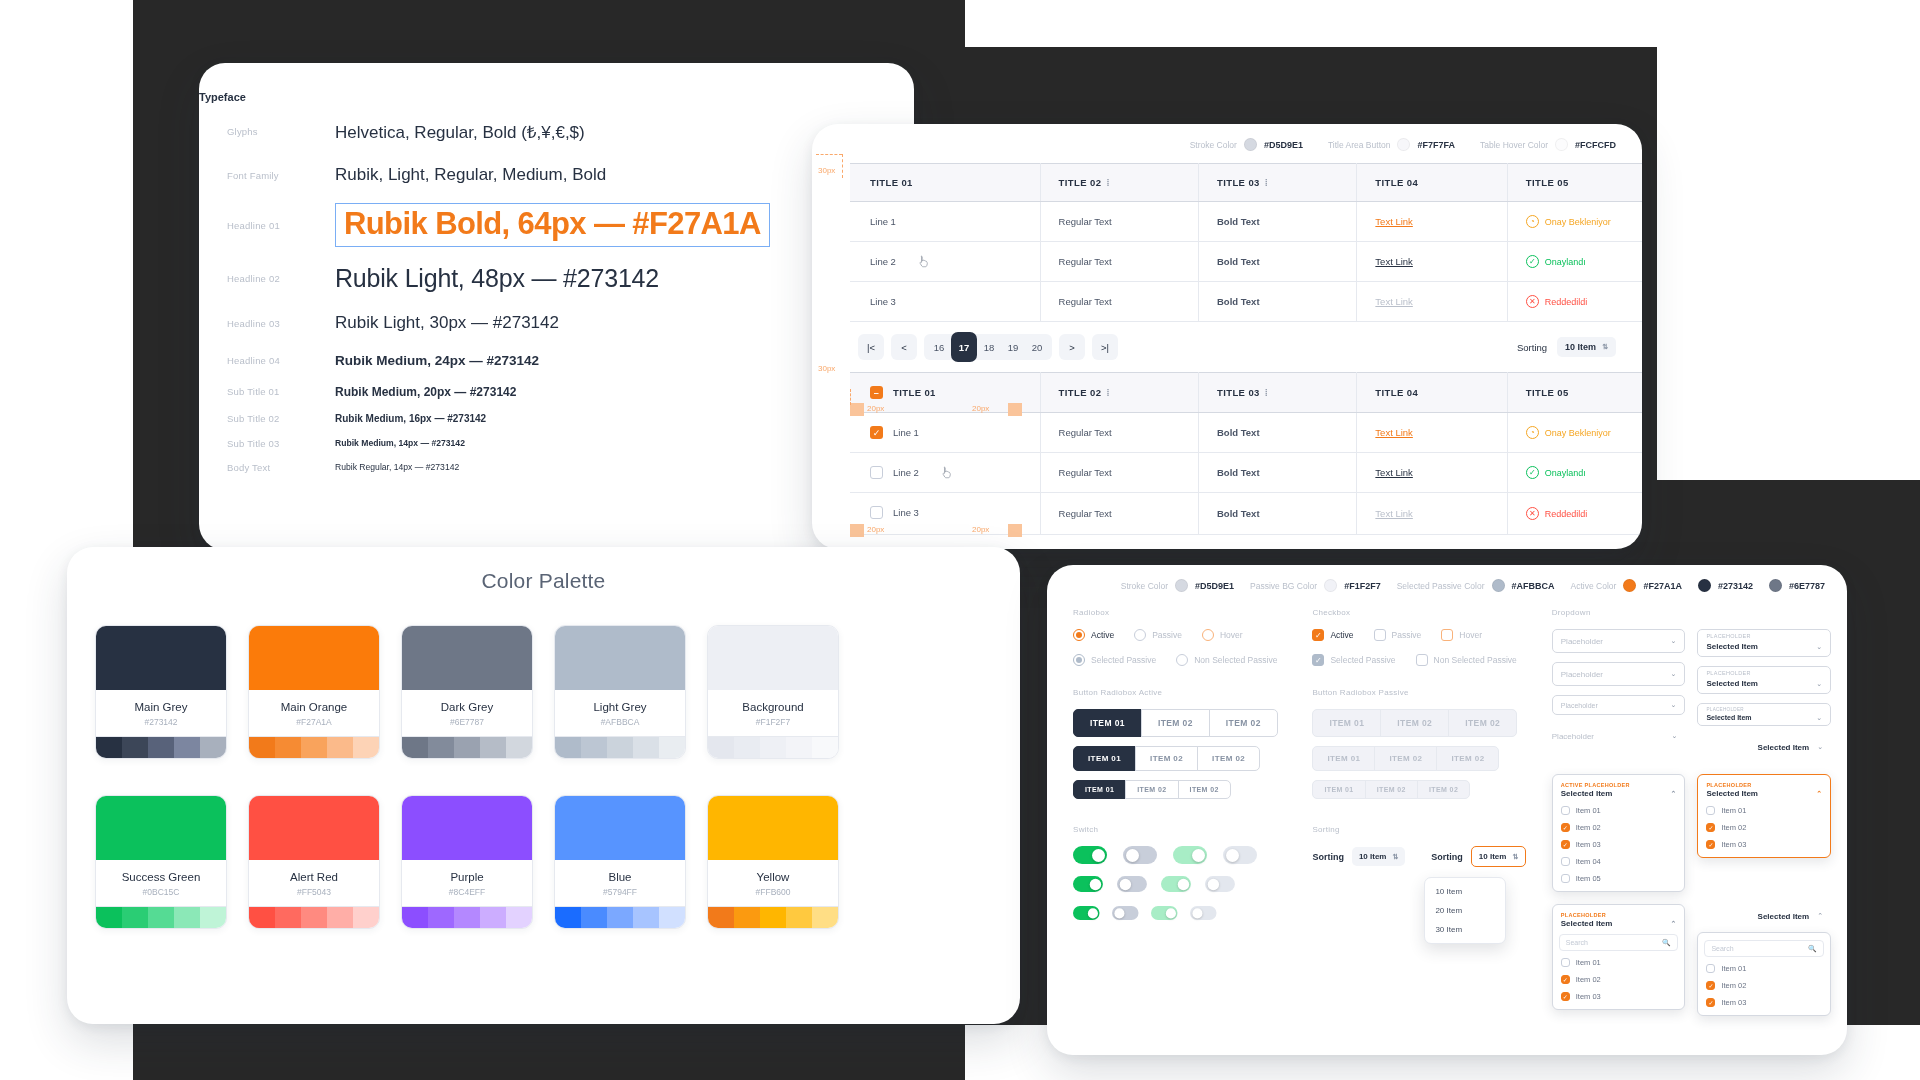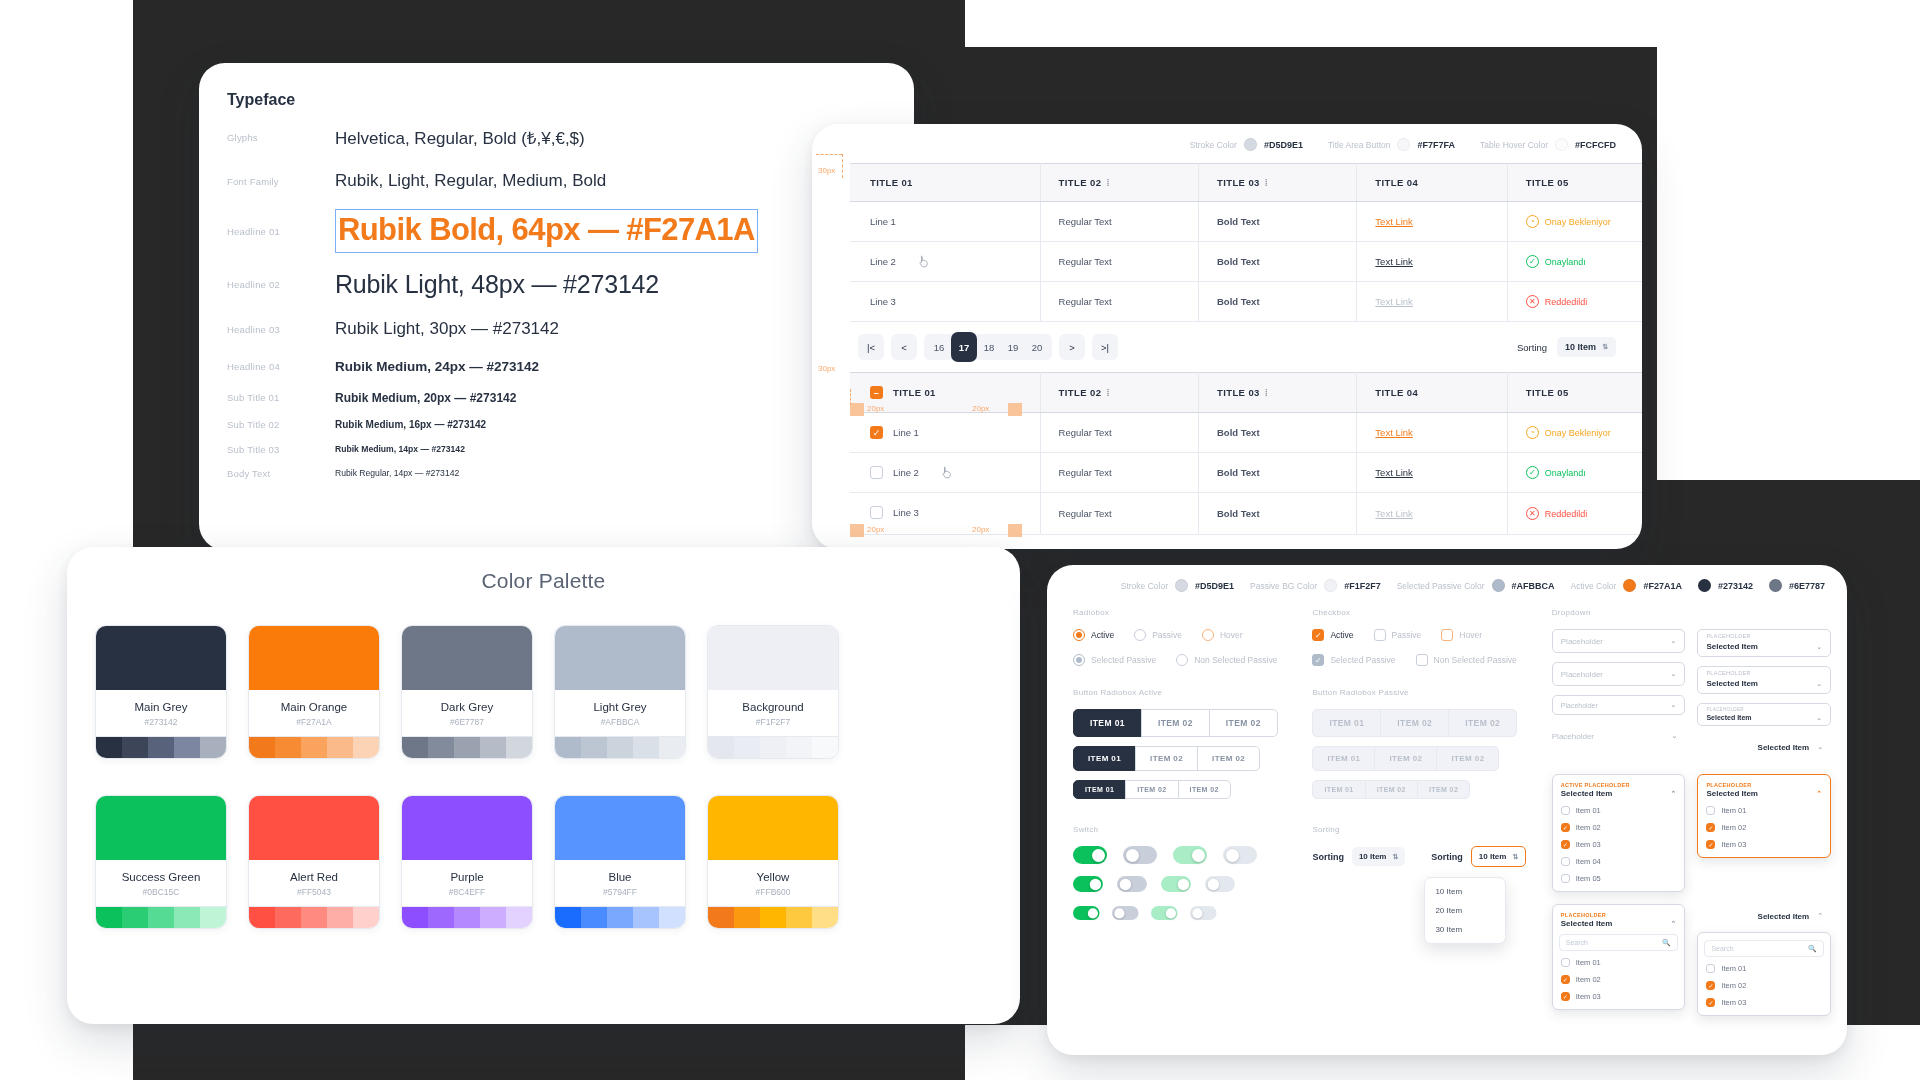--- a/index.html
+++ b/index.html
@@ -28,32 +28,32 @@
     color: #5a6475;
     font-weight: 400;
     letter-spacing: .2px;
   }
 
   
   #typo-card { left: 199px; top: 63px; width: 715px; height: 487px; }
   #typo-card .card-title { margin-top: 20px; }
   .typo-body { padding: 18px 0 0 0; }
   .typo-section {
-    font-size: 16px; font-weight: bold; color: #273142;
-    padding-left: 28px; margin: 10px 0 6px;
+    font-size: 11px; font-weight: bold; color: #273142;
+    margin: 10px 0 6px;
   }
   .typo-row { display: flex; align-items: center; padding: 0 0 0 28px; }
   .typo-label {
     width: 108px; flex: 0 0 108px;
     font-size: 9.5px; color: #b9bfca; letter-spacing: .2px;
   }
   .typo-sample { color: #273142; white-space: nowrap; }
   .r-h1 {
     color: #F27A1A; font-weight: bold; font-size: 31px;
-    border: 1.5px solid #7aaef5; padding: 2px 2px 4px; display: inline-block;
+    border: 1.5px solid #7aaef5; padding: 2px 8px 4px; display: inline-block;
     letter-spacing: -.6px;
   }
   .r-h2 { font-size: 25px; font-weight: 300; letter-spacing: -.2px; }
   .r-h3 { font-size: 17px; font-weight: 300; }
   .r-h4 { font-size: 13.5px; font-weight: bold; }
   .r-s1 { font-size: 12px; font-weight: bold; }
   .r-s2 { font-size: 10px; font-weight: bold; }
   .r-s3 { font-size: 8.6px; font-weight: bold; }
   .r-b1 { font-size: 8.6px; font-weight: 400; }
 

